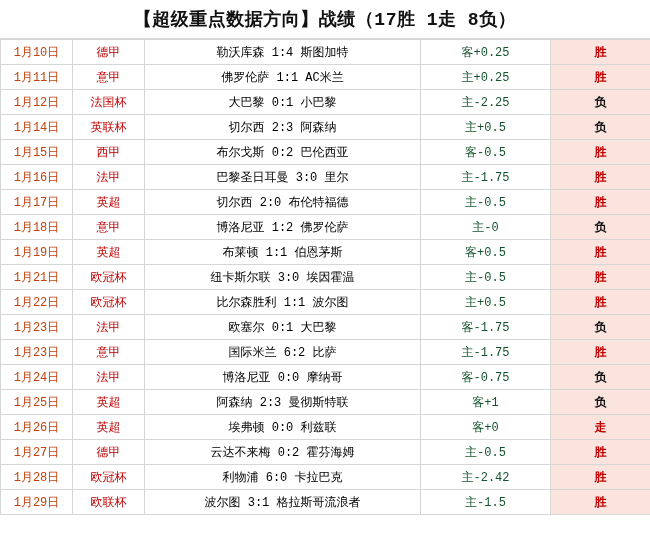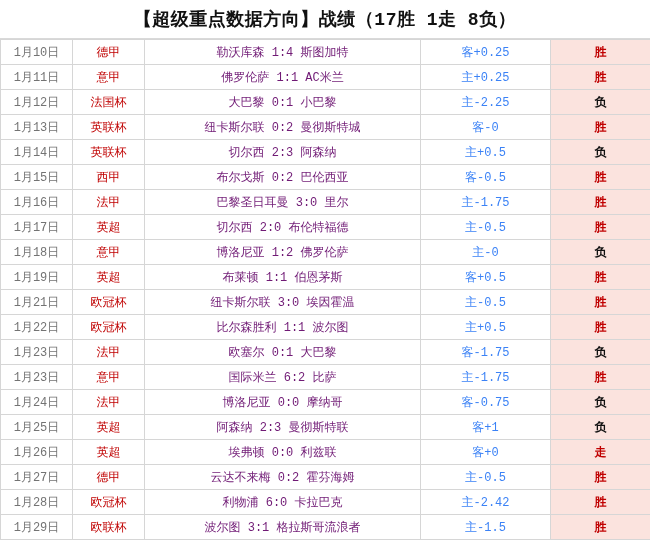--- a/index.html
+++ b/index.html
@@ -52,24 +52,24 @@
     vertical-align: middle;
     overflow: hidden;
     white-space: nowrap;
   }
   col.c-date   { width: 72px; }
   col.c-league { width: 72px; }
   col.c-match  { width: 276px; }
   col.c-hand   { width: 130px; }
   col.c-res    { width: 100px; }
 
-  td.date   { color: #737373; font-size: 12.5px; }
+  td.date   { color: #c2410c; font-size: 12.5px; }
   td.league { color: #c00000; font-size: 12.5px; }
-  td.match  { color: #701a75; font-size: 12.5px; }
-  td.hand   { color: #3b82f6; font-size: 12.5px; }
+  td.match  { color: #000000; font-size: 12.5px; }
+  td.hand   { color: #14532d; font-size: 12.5px; }
   td.res    { background: #fbe3de; font-weight: bold; font-size: 13px; color: #c00000; }
   td.res.win  { color: #c00000; }
   td.res.lose { color: #111111; }
   td.res.draw { color: #c00000; }
 </style>
 </head>
 <body>
 
 <div class="sheet">
 
@@ -101,27 +101,20 @@
           <td class="res win">胜</td>
         </tr>
         <tr>
           <td class="date">1月12日</td>
           <td class="league">法国杯</td>
           <td class="match">大巴黎 0:1 小巴黎</td>
           <td class="hand">主-2.25</td>
           <td class="res lose">负</td>
         </tr>
         <tr>
-          <td class="date">1月13日</td>
-          <td class="league">英联杯</td>
-          <td class="match">纽卡斯尔联 0:2 曼彻斯特城</td>
-          <td class="hand">客-0</td>
-          <td class="res win">胜</td>
-        </tr>
-        <tr>
           <td class="date">1月14日</td>
           <td class="league">英联杯</td>
           <td class="match">切尔西 2:3 阿森纳</td>
           <td class="hand">主+0.5</td>
           <td class="res lose">负</td>
         </tr>
         <tr>
           <td class="date">1月15日</td>
           <td class="league">西甲</td>
           <td class="match">布尔戈斯 0:2 巴伦西亚</td>

